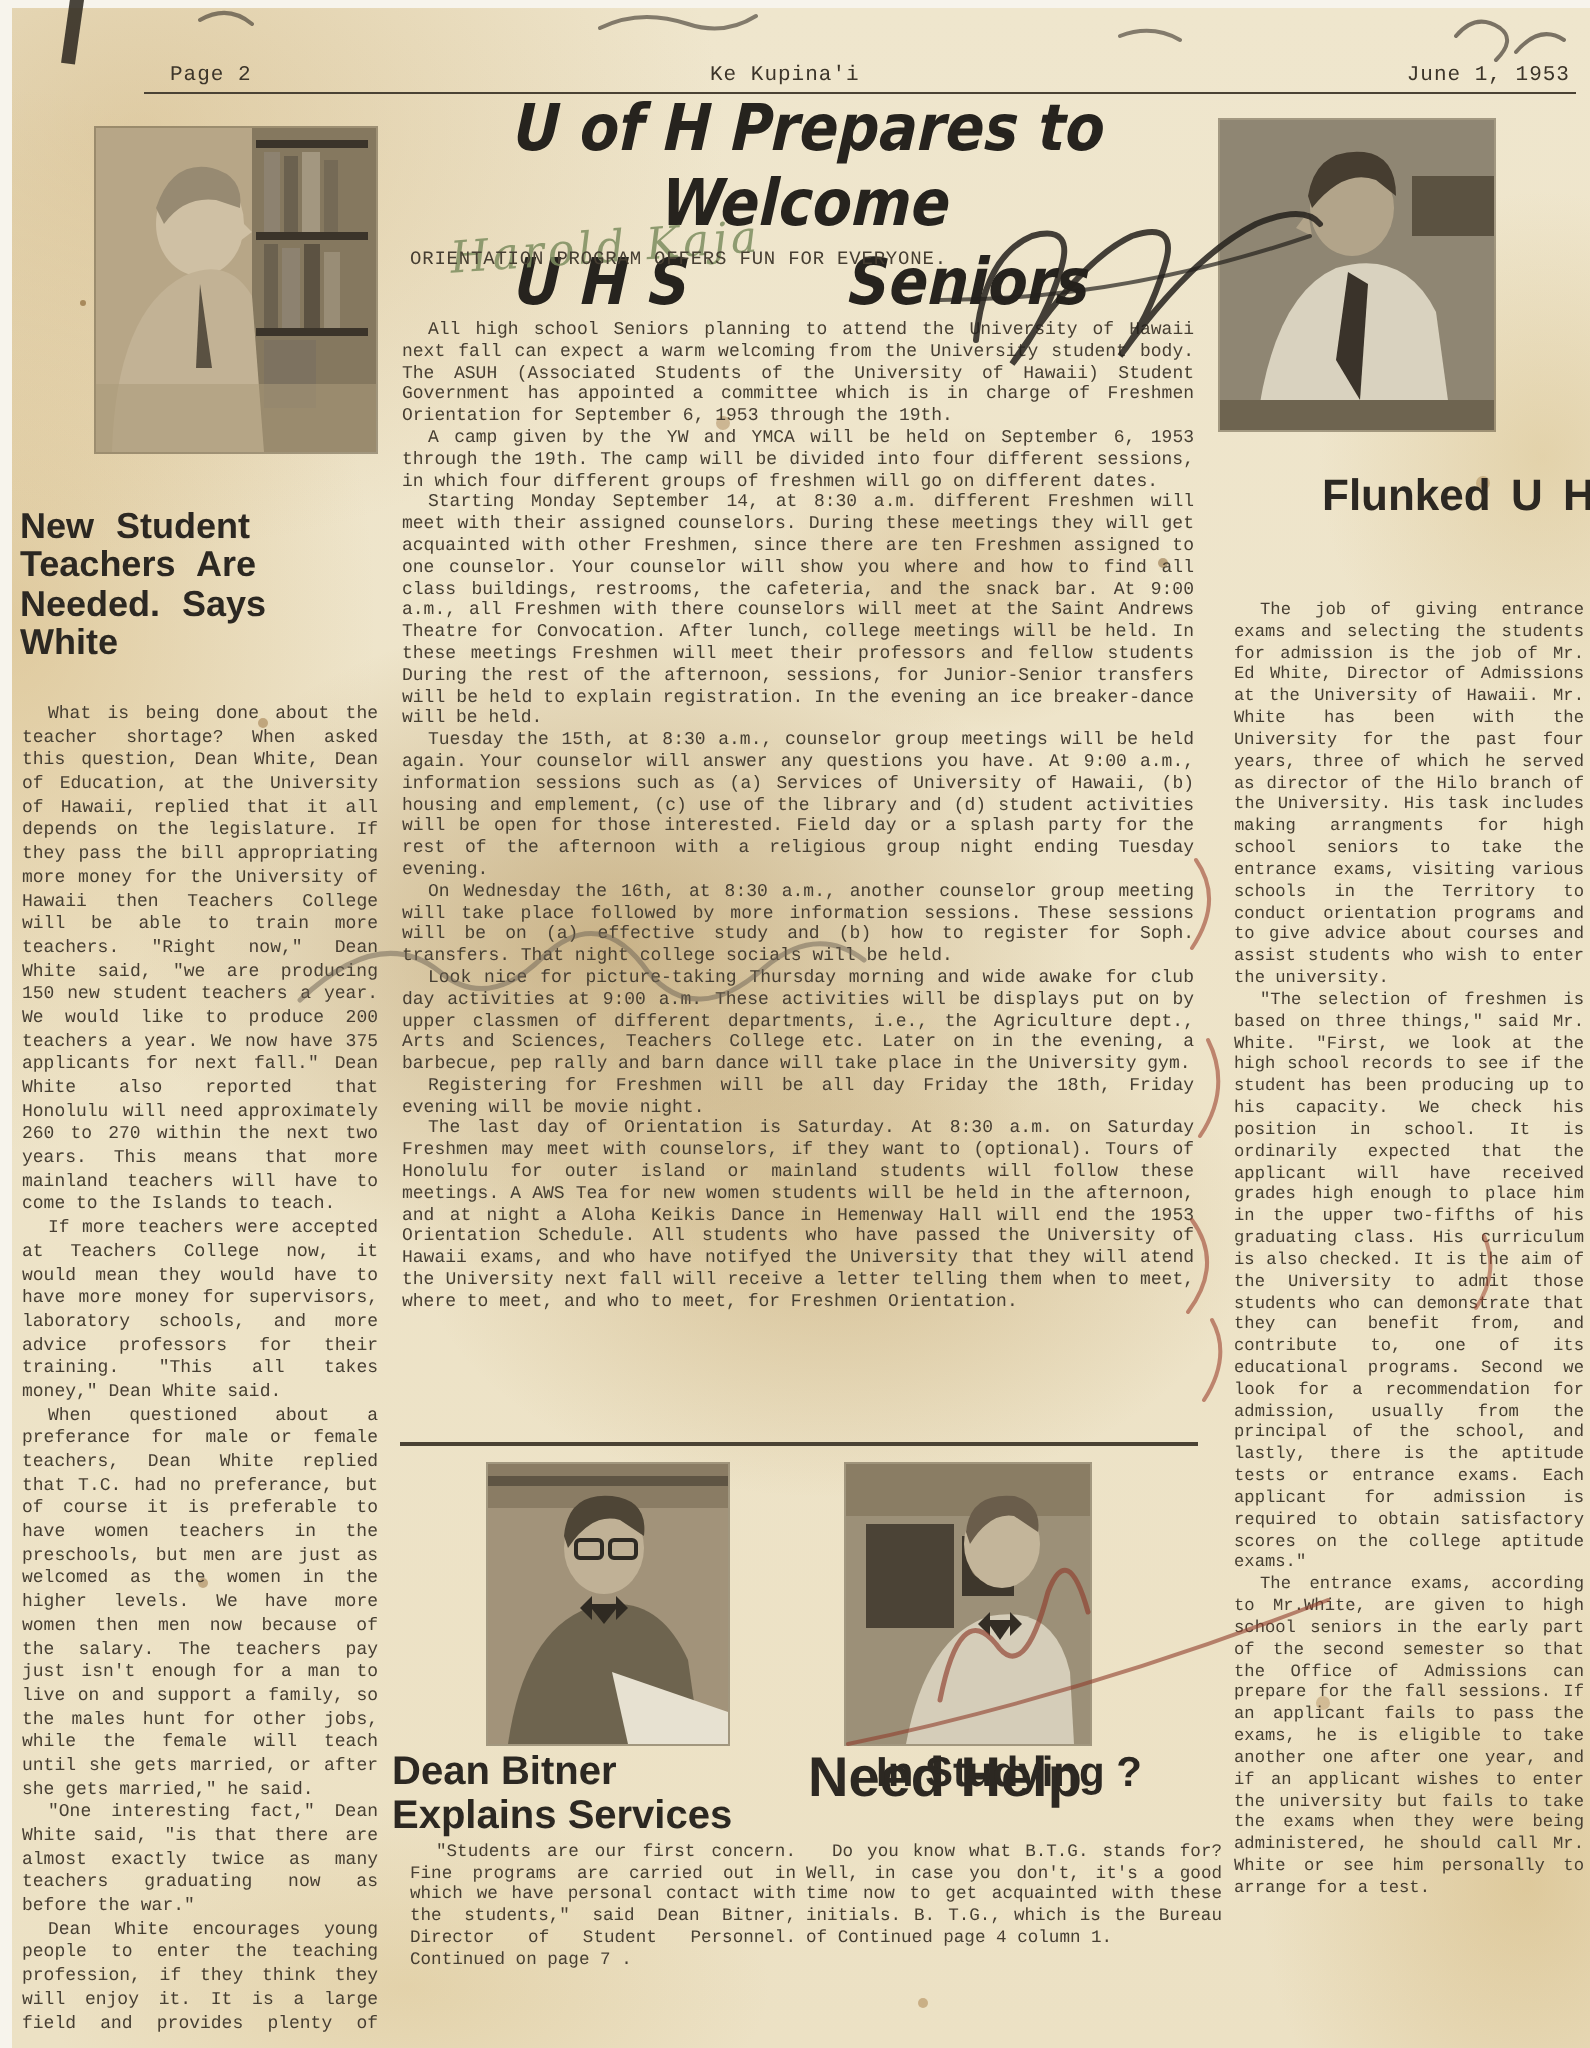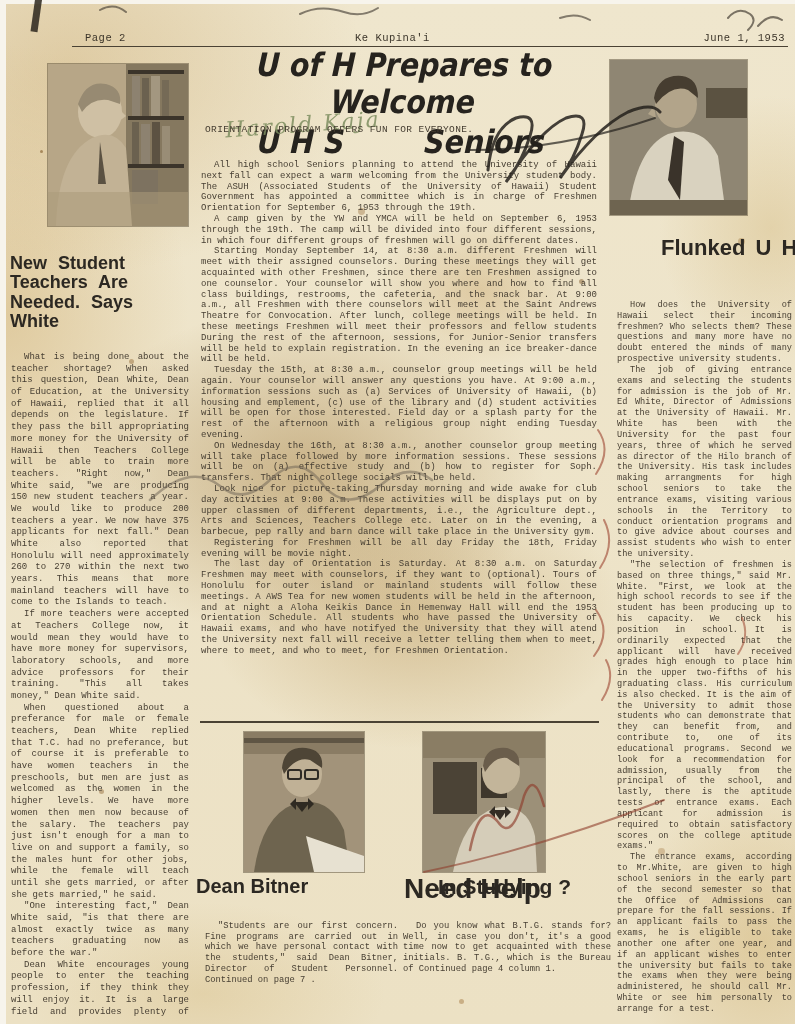--- a/index.html
+++ b/index.html
@@ -127,21 +127,20 @@
   <p>If more teachers were accepted at Teachers  College now,  it would  mean  they  would have to have more money for supervisors, laboratory   schools,   and  more advice   professors   for  their training.    "This   all    takes money," Dean White said.</p>
   <p>When  questioned about a preferance   for   male  or   female teachers,   Dean   White  replied that T.C. had no preferance,  but of  course   it is   preferable to have women  teachers in the preschools,  but  men  are   just  as welcomed  as  the  women  in  the higher levels.  We have more women then men  now because of  the salary.   The teachers  pay  just isn't enough  for  a man to  live on and support a family,  so  the males hunt for other jobs,  while the female  will teach until  she gets  married, or after she  gets married," he said.</p>
   <p>"One  interesting fact,"  Dean White  said,  "is that there  are almost  exactly  twice  as   many teachers  graduating  now as  before the war."</p>
   <p>Dean White  encourages  young people   to   enter  the  teaching profession,  if  they think  they will enjoy  it.   It is   a  large field and provides plenty of opportunities for both men and women</p>
 </div>
 
 <div class="abs art-title" id="flunked-title">
   <div>Flunked U H</div>
 </div>
 <div class="abs mono" id="flunked-body">
-  <p>How  does  the  University of Hawaii   select  their  incoming freshmen?    Who   selects   them? These  questions  and  many more have no doubt entered the minds of  many  prospective  university students.</p>
   <p>The  job  of  giving entrance exams and selecting the students for  admission is the job of Mr. Ed White, Director of Admissions at the University of Hawaii.  Mr. White  has been with the University  for  the  past four years, three  of which he served as director  of  the Hilo branch of the University.  His  task   includes making    arrangments   for   high school  seniors  to take the entrance exams,  visiting  various schools in the Territory to conduct orientation programs and to give  advice  about  courses and assist  students  who  wish   to enter the university.</p>
   <p>"The selection of freshmen is based  on three things," said Mr. White.   "First,  we  look at the high  school  records  to see  if the  student  has been  producing up  to  his  capacity.   We  check his  position  in school.   It is ordinarily  expected that the applicant    will    have    received grades  high enough to place him in  the  upper two-fifths  of his graduating   class.   His  curriculum  is also checked.   It is the aim  of  the University  to admit those   students   who  can  demonstrate   that  they  can  benefit from,  and contribute to,  one of its  educational programs. Second we look for a recommendation for admission,    usually   from   the principal   of   the  school,   and lastly,  there  is  the  aptitude tests  or  entrance  exams.   Each applicant  for  admission  is required  to  obtain   satisfactory scores  on  the  college aptitude exams."</p>
   <p>The  entrance exams, according to  Mr.White,  are given to  high school seniors in the early part of  the  second semester  so that the  Office  of  Admissions   can prepare  for  the fall  sessions. If  an  applicant  fails  to  pass the  exams,  he  is  eligible  to take another one after one year, and  if  an  applicant wishes  to enter   the  university but  fails to take the exams when they were being   administered,   he  should call   Mr.  White   or   see   him personally to arrange for a test.</p>
 </div>
 
 <svg class="abs photo" style="left:244px;top:732px" width="120" height="140" viewBox="0 0 120 140" role="img">
   <rect width="120" height="140" fill="#a2937a"></rect>
   <rect x="0" y="0" width="120" height="22" fill="#8a7c64"></rect>
   <rect x="0" y="6" width="120" height="5" fill="#5f5544"></rect>
   <ellipse cx="58" cy="42" rx="20" ry="23" fill="#c0b196"></ellipse>
@@ -163,20 +162,21 @@
   <ellipse cx="78" cy="40" rx="19" ry="22" fill="#c3b59a"></ellipse>
   <path d="M60 34 Q62 14 84 16 Q98 20 96 34 L84 26 Q72 24 62 40 Z" fill="#6a5d4b"></path>
   <path d="M30 140 Q40 86 72 76 Q104 70 112 104 L114 140 Z" fill="#d5cdb9"></path>
   <path d="M70 78 L84 78 L77 88 Z" fill="#332d25"></path>
     <path d="M66 80 L72 74 L72 86 Z" fill="#332d25"></path>
     <path d="M88 80 L82 74 L82 86 Z" fill="#332d25"></path>
 </svg>
 
 <div class="abs art-title" id="bitner-title">
   <div>Dean Bitner</div>
+  <div>Explains Services</div>
 </div>
 <div class="abs mono" id="bitner-body">
   <p>"Students are our first concern.  Fine programs are carried out  in which  we have  personal contact with the students," said Dean Bitner, Director of Student Personnel. Continued on page 7 .</p>
 </div>
 
 <div class="abs art-title" id="study-title-1">Need Help</div>
 <div class="abs art-title" id="study-title-2">In Studying ?</div>
 <div class="abs mono" id="study-body">
   <p>Do you know what B.T.G. stands for?   Well, in case you  don't, it's a good time  now to get acquainted with these initials. B. T.G.,  which  is the  Bureau  of Continued page 4 column 1.</p>
 </div>

